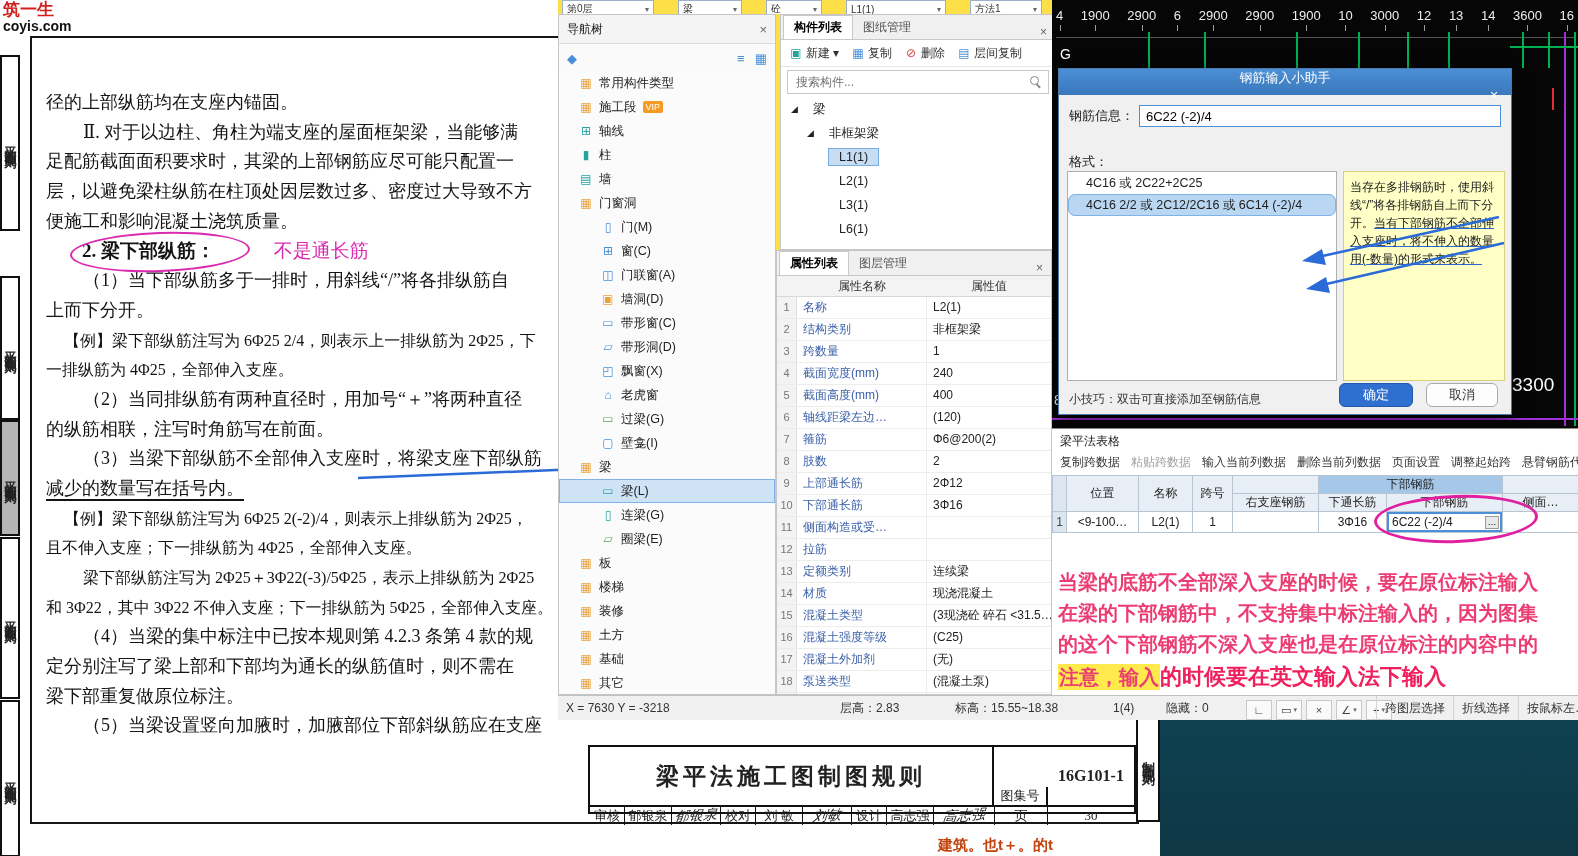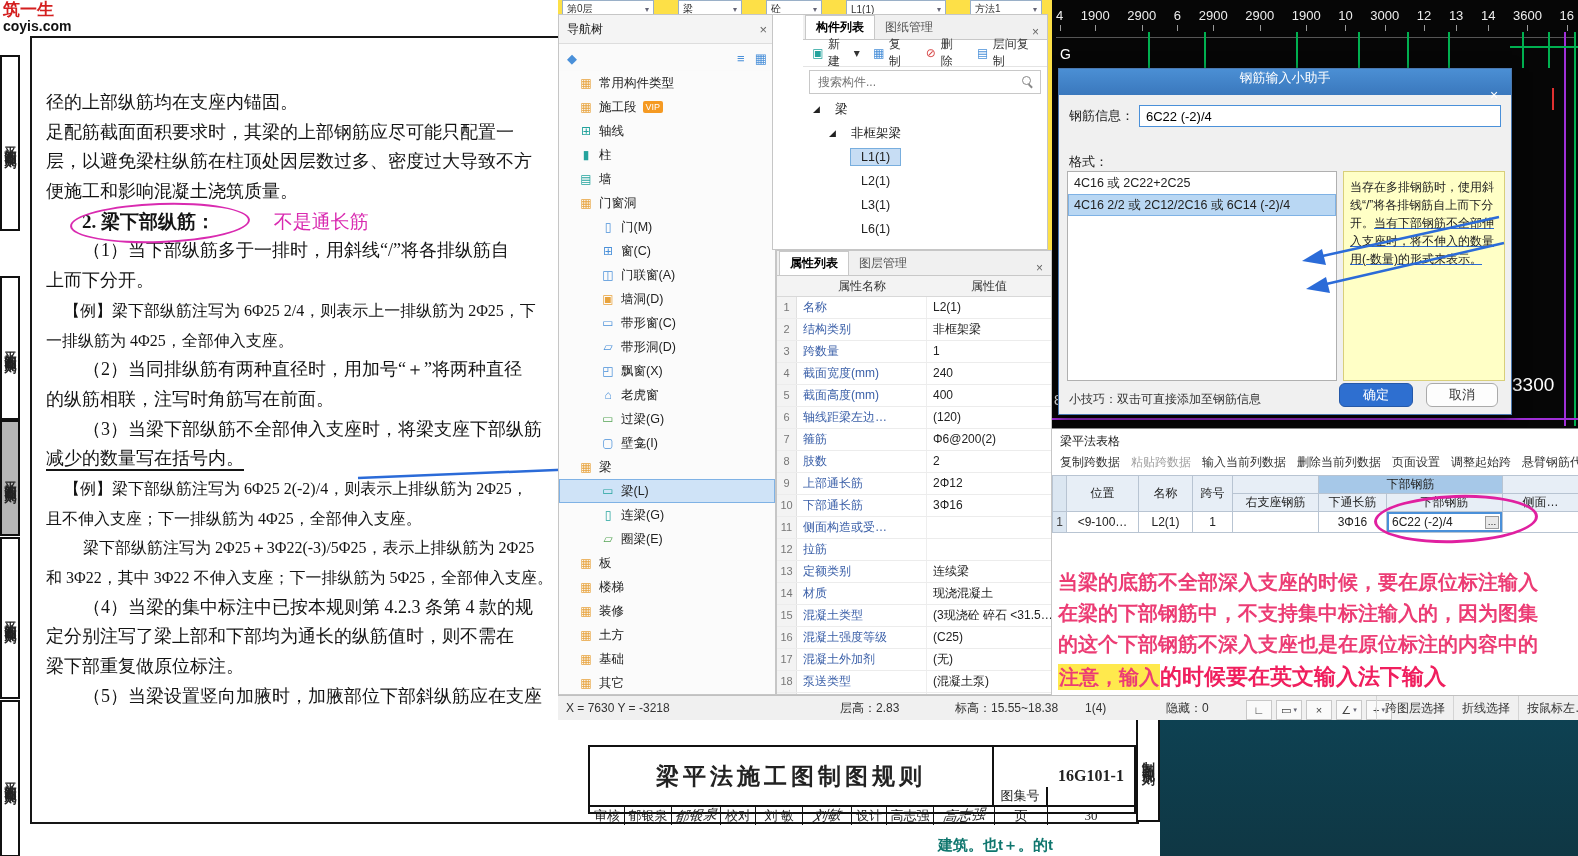--- a/index.html
+++ b/index.html
@@ -40,21 +40,21 @@
   .tb-atlas-label{width:52px;display:flex;align-items:center;justify-content:center;font-size:13px;border-right:2px solid #111;margin-top:40px;}
   .tb-atlas-no{width:86px;display:flex;align-items:center;justify-content:center;font-size:16px;font-weight:bold;}
   .tb-r2{height:25px;display:flex;font-size:13px;}
   .tb-c{display:flex;align-items:center;justify-content:center;border-right:1.5px solid #111;overflow:hidden;white-space:nowrap;}
   .tb-sig{font-style:italic;transform:skewX(-10deg) rotate(-4deg);font-size:14px;color:#222;}
   .w34{width:34px;} .w46{width:46px;} .w48{width:48px;} .wf{flex:1;}
   .wp{width:52px;} .wn{width:86px;border-right:none;}
   .vstrip{position:absolute;left:1136px;top:695px;width:20px;height:123px;border:2px solid #111;background:#fff;
     writing-mode:vertical-rl;text-orientation:upright;font-family:"Liberation Serif",serif;font-size:13px;font-weight:bold;
     display:flex;align-items:center;justify-content:center;letter-spacing:4px;}
-  .bfrag{position:absolute;left:938px;top:836px;color:#0f766e;font-size:15px;font-weight:bold;z-index:30;}
+  .bfrag{position:absolute;left:938px;top:836px;color:#c2410c;font-size:15px;font-weight:bold;z-index:30;}
   
   .sw{position:absolute;left:558px;top:0;width:1020px;height:720px;background:#fde047;z-index:10;font-size:12px;}
   .topbar{position:absolute;left:4px;top:0;width:490px;height:14px;display:flex;gap:24px;overflow:hidden;}
   .topctl{height:18px;border:1px solid #9ab0c8;background:#fff;font-size:10px;padding:0 4px;
     display:flex;align-items:center;gap:6px;color:#333;box-sizing:border-box;}
   .topbar .topctl:nth-of-type(1){width:92px;}
   .topbar .topctl:nth-of-type(2){width:64px;}
   .topbar .topctl:nth-of-type(3){width:56px;}
   .topbar .topctl:nth-of-type(4){width:100px;}
   .topbar .topctl:nth-of-type(5){width:72px;}
@@ -69,21 +69,21 @@
   .nav-list{position:absolute;left:0;top:56px;right:0;bottom:0;background:#fbfbfb;}
   .nav-item{height:24px;display:flex;align-items:center;gap:6px;font-size:12.5px;padding-left:20px;white-space:nowrap;}
   .nav-item.lv2{padding-left:42px;}
   .nav-item.sel{background:#cfe3f7;outline:1px solid #7fb2e5;outline-offset:-1px;}
   .ti{width:14px;text-align:center;font-size:12px;flex:0 0 14px;}
   .ic-or .ti{color:#e8a33d;} .ic-tl .ti{color:#24a39d;} .ic-bl .ti{color:#4a90d9;}
   .ic-gr .ti{color:#57a557;} .ic-rd .ti{color:#d64545;}
   .badge{background:#f59a23;color:#fff;font-size:9px;padding:0 3px;border-radius:2px;height:12px;line-height:12px;}
   .badge:empty{display:none;}
   .caret:empty{display:none;}
-  .comp-panel{left:214px;top:14px;width:276px;height:236px;background:#fff;padding-left:30px;}
+  .comp-panel{left:222px;top:14px;width:276px;height:236px;background:#fff;}
   .ptabs{height:24px;display:flex;align-items:flex-end;background:#f0f0f0;border-bottom:1px solid #c8c8c8;padding-left:2px;}
   .ptab{font-size:12px;padding:3px 10px;color:#555;}
   .ptab.active{background:#fff;border:1px solid #c8c8c8;border-bottom:none;color:#000;font-weight:bold;}
   .pclose{margin-left:auto;padding:0 8px;color:#666;}
   .comp-toolbar{height:26px;display:flex;align-items:center;gap:12px;padding:0 8px;border-bottom:1px solid #e4e4e4;}
   .ct-item{display:flex;align-items:center;gap:3px;color:#333;}
   .search-row{height:22px;margin:3px 6px;border:1px solid #c8c8c8;background:#fff;display:flex;align-items:center;padding:0 6px;}
   .search-row input{border:none;outline:none;flex:1;font-size:12px;color:#555;background:transparent;}
   .mag{width:12px;height:12px;position:relative;flex:0 0 12px;}
   .mag::before{content:"";position:absolute;width:7px;height:7px;border:1.5px solid #888;border-radius:50%;left:0;top:0;}
@@ -119,21 +119,21 @@
   .dlg{position:absolute;left:6px;top:68px;width:452px;height:345px;background:#f0f0f0;
     border:1px solid #4a78b0;box-shadow:0 4px 14px rgba(0,0,0,.6);}
   .dlg-title{height:26px;background:linear-gradient(#4b8fd4,#3a78bd);color:#fff;font-size:13px;
     display:flex;align-items:center;padding:0 8px;flex-direction:column;}
   .dlg-close{margin-left:auto;width:18px;text-align:center;font-size:14px;color:#fff;cursor:pointer;}
   .dlg-row{position:absolute;top:36px;left:10px;right:10px;display:flex;align-items:center;font-size:13px;gap:4px;}
   .dlg-row .lab{flex:0 0 66px;}
   .dlg-row input{flex:1;height:20px;border:1px solid #4a90d9;background:#fff;padding:0 6px;font-size:13px;outline:none;}
   .fmt-label{position:absolute;left:10px;top:84px;font-size:13px;}
   .fmt-list{position:absolute;left:8px;top:102px;width:268px;height:208px;background:#fff;border:1px solid #b0b0b0;overflow:hidden;}
-  .fmt-opt{height:22px;line-height:22px;padding:0 6px;font-size:12.5px;white-space:nowrap;overflow:hidden;}
+  .fmt-opt{height:22px;line-height:22px;padding:0 18px;font-size:12.5px;white-space:nowrap;overflow:hidden;border-radius:7px;}
   .fmt-opt.sel{background:#b9d7f3;outline:1px solid #7fb2e5;outline-offset:-1px;}
   .note{position:absolute;left:284px;top:102px;width:148px;height:196px;background:#ffffc6;border:1px solid #d8cf7a;
     padding:6px;font-size:12px;line-height:18px;color:#222;}
   .u-red{text-decoration:underline;text-decoration-color:#2b6bd8;}
   .dlg-arrows{position:absolute;left:235px;top:140px;width:215px;height:95px;pointer-events:none;}
   .dlg-tip{position:absolute;left:10px;top:322px;font-size:12px;color:#333;}
   .btn{position:absolute;top:314px;height:24px;font-size:13px;display:flex;align-items:center;justify-content:center;
     border-radius:6px;cursor:pointer;box-sizing:border-box;}
   .btn-ok{left:280px;width:74px;background:#2e6fd0;border:1px solid #2558a8;color:#fff;}
   .btn-cancel{left:367px;width:72px;background:#fdfdfd;border:1px solid #aaa;color:#333;}
@@ -188,20 +188,21 @@
       <div class="side-tab">平法制图规则</div>
         <div class="side-tab">平法制图规则</div>
         <div class="side-tab active">平法制图规则</div>
         <div class="side-tab">平法制图规则</div>
         <div class="side-tab">平法制图规则</div>
     </div>
 
     <div class="doc-page">
       <div class="doc-text">
         <div class="dl">径的上部纵筋均在支座内锚固。</div>
+          <div class="dl i2">Ⅱ. 对于以边柱、角柱为端支座的屋面框架梁，当能够满</div>
           <div class="dl">足配筋截面面积要求时，其梁的上部钢筋应尽可能只配置一</div>
           <div class="dl">层，以避免梁柱纵筋在柱顶处因层数过多、密度过大导致不方</div>
           <div class="dl">便施工和影响混凝土浇筑质量。</div>
 
         <div class="dl heading-line">
           <div class="h-ellipse"></div>
           <span>2. 梁下部纵筋：</span>
           <span class="h-note">不是通长筋</span>
         </div>
 
@@ -732,21 +733,21 @@
         <div class="anno-line">的这个下部钢筋不深入支座也是在原位标注的内容中的</div>
       <div class="anno-warn">
         <span class="warn-hl">注意，输入</span><span class="warn-rest">的时候要在英文输入法下输入</span>
       </div>
     </div>
 
     <div class="statusbar">
       <span class="sb-abs" style="left:8px;">X = 7630  Y = -3218</span>
       <span class="sb-abs" style="left:282px;">层高：2.83</span>
       <span class="sb-abs" style="left:397px;">标高：15.55~18.38</span>
-      <span class="sb-abs" style="left:527px;">1(4)</span>
+      <span class="sb-abs" style="left:555px;">1(4)</span>
       <span class="sb-abs" style="left:608px;">隐藏：0</span>
       <span class="sb-abs sb-icons" style="left:688px;">
         <span class="sb-ic">
             <span>∟</span>
           </span>
           <span class="sb-ic">
             <span>▭</span>
             <span class="caret">▾</span>
           </span>
           <span class="sb-ic">

